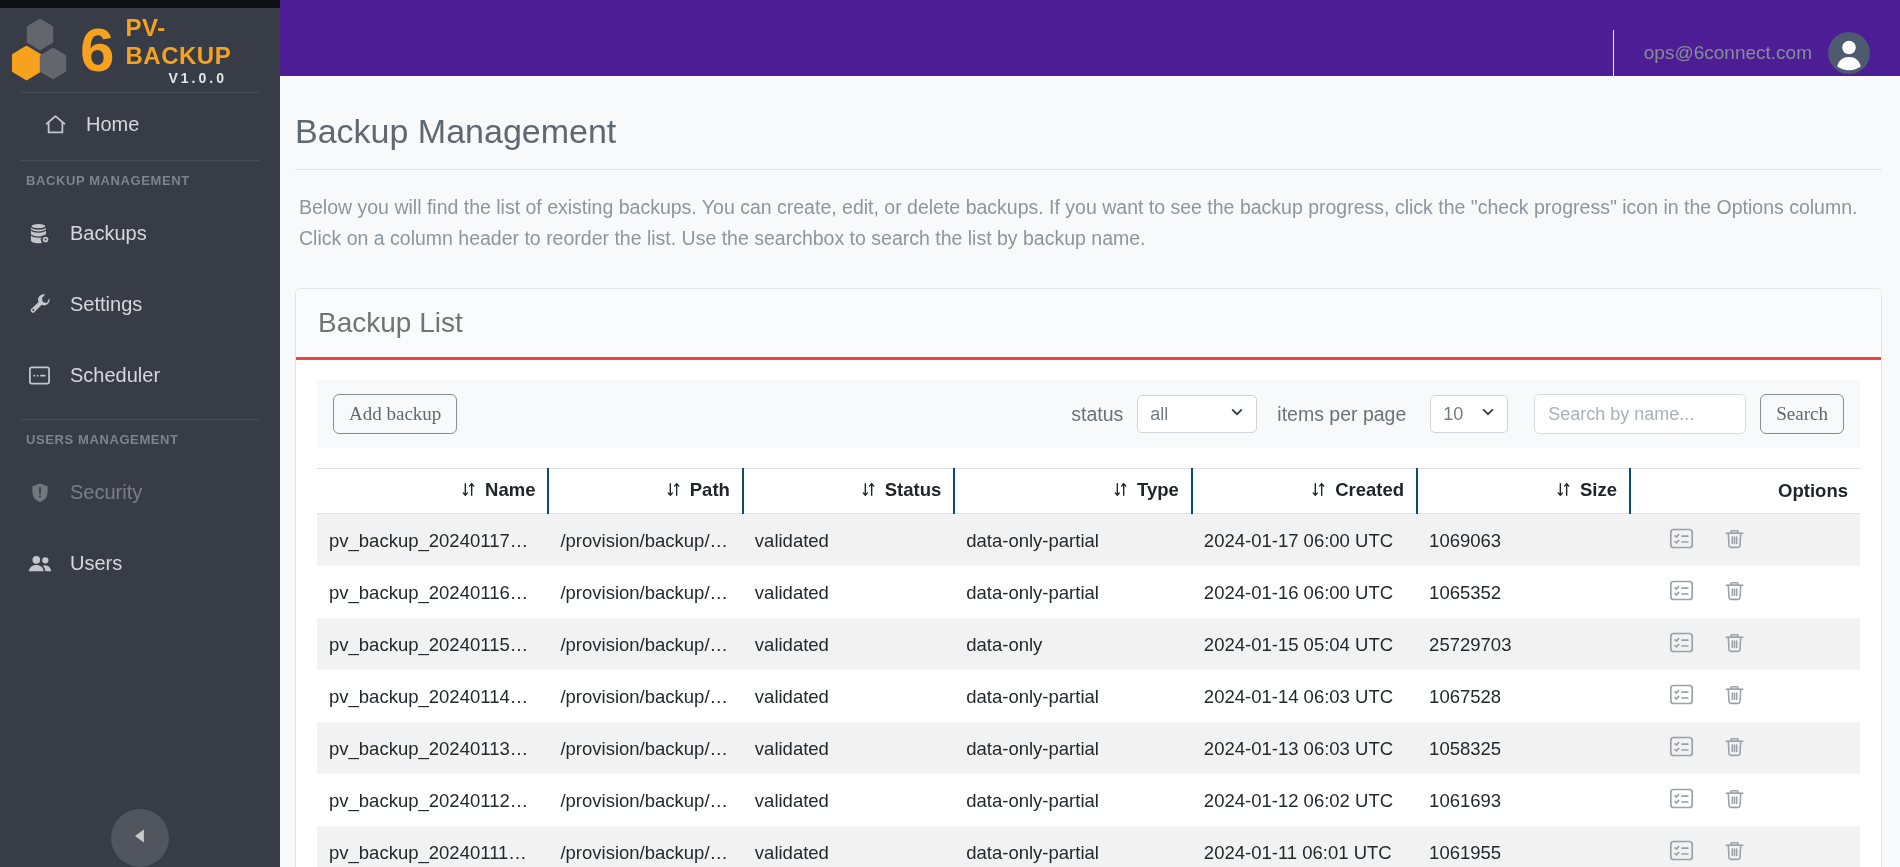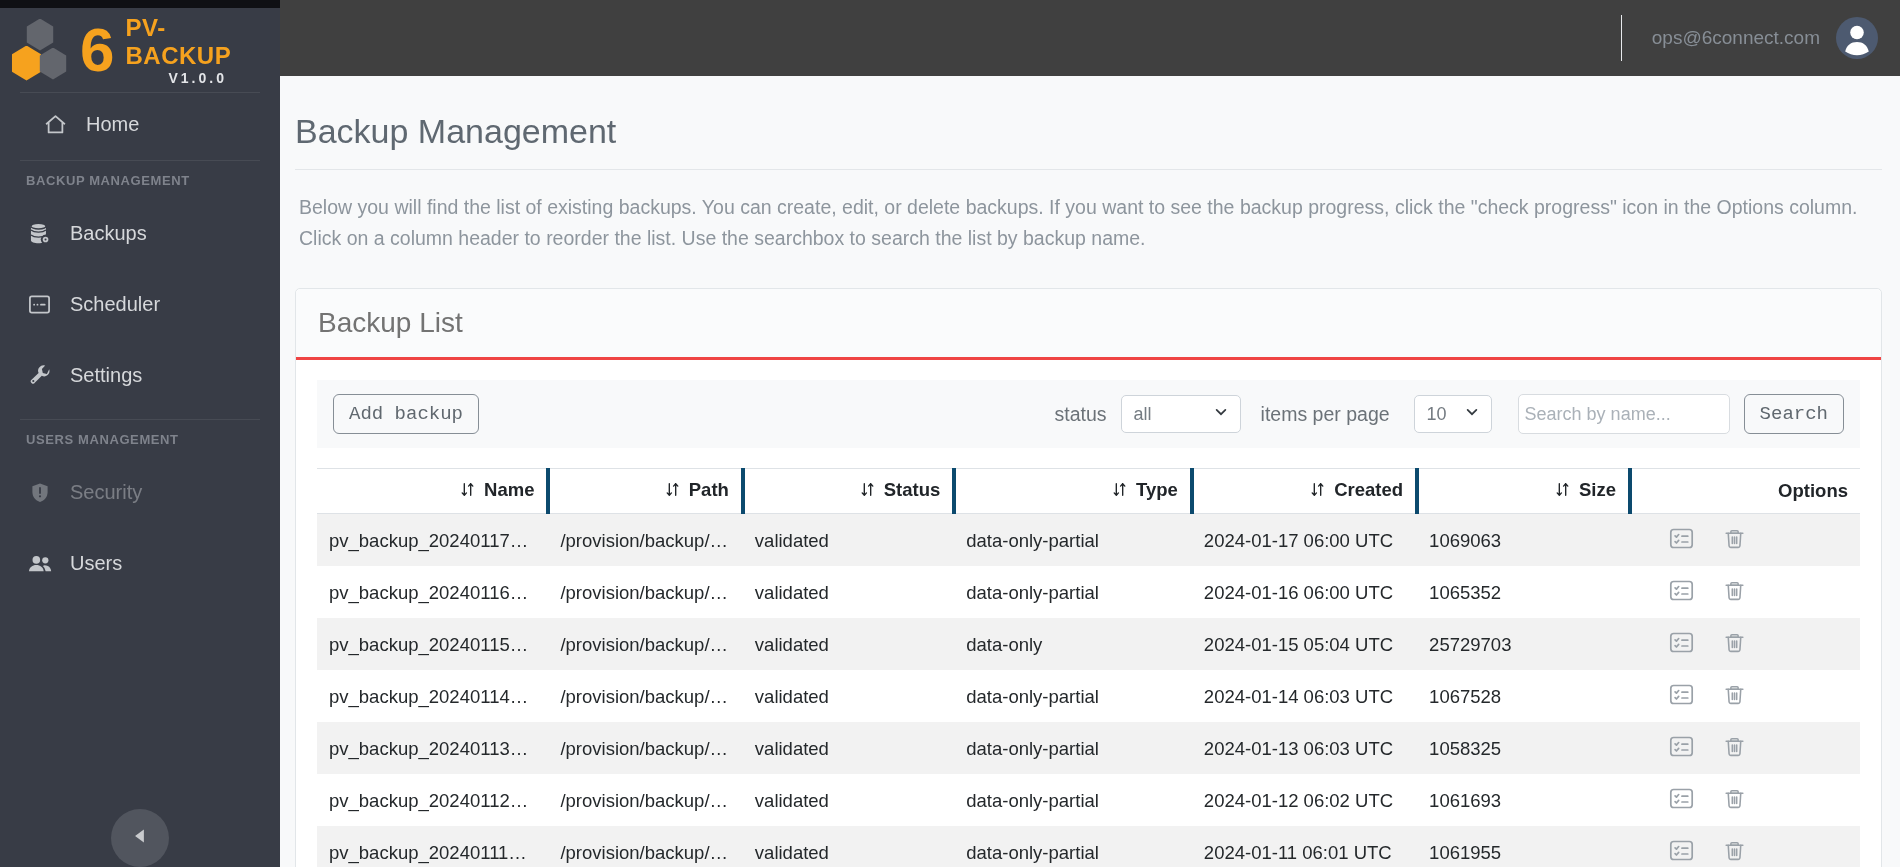--- a/index.html
+++ b/index.html
@@ -25,51 +25,51 @@
   .side-nav { flex: 1; display: flex; flex-direction: column; }
   .section-label { color: #7f838c; font-size: 13px; font-weight: 700; letter-spacing: .6px; padding: 12px 26px 10px; }
   .nav-item { display: flex; align-items: center; gap: 17px; padding: 22px 26px; color: #d6d8db; font-size: 20px; cursor: pointer; }
   .nav-item.home { padding: 14px 42px; }
   .nav-item.disabled { opacity: .42; }
   .nav-icon { width: 27px; height: 27px; color: #c3c6ca; display: flex; align-items: center; justify-content: center; flex: none; }
   .collapse-btn { width: 58px; height: 58px; border-radius: 50%; background: #51555e; margin: 15px auto 0; display: flex; align-items: center; justify-content: center; cursor: pointer; flex: none; }
 
   
   .main { flex: 1; display: flex; flex-direction: column; min-width: 0; }
-  .topbar { height: 76px; background: #404040; display: flex; align-items: center; justify-content: flex-end; padding-right: 22px; flex: none; }
+  .topbar { height: 76px; background: #4c1d95; display: flex; align-items: flex-end; justify-content: flex-end; padding-right: 30px; flex: none; }
   .user-box { display: flex; align-items: center; gap: 16px; border-left: 1px solid #e8eaed; padding-left: 30px; height: 46px; }
   .user-email { color: #878e96; font-size: 19px; }
   .avatar { width: 42px; height: 42px; flex: none; cursor: pointer; }
 
   .page { padding: 0 18px 0 15px; }
   .page-title { color: #5f6871; font-size: 34px; font-weight: 400; margin: 36px 0 18px; }
   .title-divider { border: 0; border-top: 1px solid #e3e6e9; margin: 0 0 22px; }
   .page-desc { color: #8d959d; font-size: 19.5px; line-height: 31px; margin: 0 4px 34px; max-width: 1582px; }
 
   .card { background: #fff; border: 1px solid #e2e6e9; border-radius: 5px; }
   .card-header { padding: 18px 22px; background: #fafbfc; border-bottom: 3px solid #ef4444; color: #737373; font-size: 28px; border-radius: 5px 5px 0 0; }
   .card-body { padding: 20px 21px; }
 
   .toolbar { background: #f8f9fa; padding: 14px 16px; display: flex; align-items: center; }
-  .btn-outline { background: transparent; border: 1px solid #868e96; color: #60686f; font-size: 19px; padding: 0 15px; height: 40px; border-radius: 6px; cursor: pointer; font-family: Liberation Mono, monospace; }
+  .btn-outline { background: transparent; border: 1px solid #868e96; color: #60686f; font-size: 19px; padding: 0 15px; height: 40px; border-radius: 6px; cursor: pointer; font-family: Liberation Serif, serif; }
   .toolbar-right { margin-left: auto; display: flex; align-items: center; }
   .ctl-label { color: #6b7278; font-size: 19.5px; }
   .lbl-status { margin-right: 14px; }
   .lbl-ipp { margin: 0 24px 0 20px; }
   .select { background: #fff; border: 1px solid #ced4da; border-radius: 5px; height: 38px; display: inline-flex; align-items: center; justify-content: space-between; padding: 0 12px; cursor: pointer; }
   .sel-value { color: #747b82; font-size: 18px; }
   .sel-status { width: 120px; }
   .sel-ipp { width: 78px; }
-  .search-input { width: 212px; height: 40px; border: 1px solid #d8dce0; border-radius: 5px; padding: 0 6px; font-size: 18px; color: #495057; background: #fff; font-family: inherit; margin: 0 14px 0 26px; }
+  .search-input { width: 212px; height: 40px; border: 1px solid #d8dce0; border-radius: 5px; padding: 0 13px; font-size: 18px; color: #495057; background: #fff; font-family: inherit; margin: 0 14px 0 26px; }
   .search-input::placeholder { color: #aab1b8; }
 
   .table-wrap { margin-top: 20px; }
   table { width: 100%; border-collapse: collapse; table-layout: fixed; }
   th { font-size: 18.5px; color: #212529; text-align: right; padding: 10px 12px; border-top: 1px solid #dee2e6; border-bottom: 1px solid #dee2e6; font-weight: 700; white-space: nowrap; cursor: pointer; }
-  th + th { border-left: 4px solid #0c4a6e; }
+  th + th { border-left: 2px solid #0c4a6e; }
   .sort { margin-right: 8px; vertical-align: -2px; display: inline-block; }
   td { font-size: 18.5px; color: #24282b; padding: 11px 12px; line-height: 23px; white-space: nowrap; overflow: hidden; text-overflow: ellipsis; }
   tbody tr:nth-child(odd) { background: #f2f2f2; }
   .opt-icons { display: flex; align-items: center; gap: 27px; margin-left: 26px; }
   .icon-btn { background: none; border: 0; padding: 0; color: #9aa1a8; cursor: pointer; display: flex; }
 </style>
 </head>
 <body>
 
 <aside class="sidebar">
@@ -107,35 +107,35 @@
             <path d="M3.8 8.6c1.6 1.4 4.1 2.1 7.2 2.1s5.6-.7 7.2-2.1M3.8 13.4c1.6 1.4 4.1 2.1 7.2 2.1s5.6-.7 7.2-2.1" fill="none" stroke="#383c46" stroke-width="1.3"></path>
             <circle cx="17.8" cy="17.8" r="4.6" fill="#383c46"></circle>
             <circle cx="17.8" cy="17.8" r="2.7" fill="currentColor"></circle>
             <circle cx="17.8" cy="17.8" r="1" fill="#383c46"></circle>
           </svg>
         </span>
         <span>Backups</span>
       </div>
       <div class="nav-item">
         <span class="nav-icon">
+          <svg width="24" height="24" viewBox="0 0 24 24" fill="currentColor">
+            <path d="M21.2 5.2a5.4 5.4 0 0 1-7.4 6.6L7 18.6a2.3 2.3 0 1 1-3.2-3.2L10.6 9A5.4 5.4 0 0 1 17.2 1.6L13.9 4.9l.9 4.1 4.1.9z"></path>
+            <circle cx="5.3" cy="17" r="1.1" fill="#383c46"></circle>
+          </svg>
+        </span>
+        <span>Settings</span>
+      </div>
+      <div class="nav-item">
+        <span class="nav-icon">
           <svg width="25" height="25" viewBox="0 0 24 24" fill="none" stroke="currentColor" stroke-width="1.7">
             <rect x="2.8" y="4.2" width="18.4" height="15.6" rx="1.8"></rect>
             <path stroke-linecap="round" d="M6.8 12.2h.1M10 12.2h.1M13.4 12.2h3.6"></path>
           </svg>
         </span>
         <span>Scheduler</span>
-      </div>
-      <div class="nav-item">
-        <span class="nav-icon">
-          <svg width="24" height="24" viewBox="0 0 24 24" fill="currentColor">
-            <path d="M21.2 5.2a5.4 5.4 0 0 1-7.4 6.6L7 18.6a2.3 2.3 0 1 1-3.2-3.2L10.6 9A5.4 5.4 0 0 1 17.2 1.6L13.9 4.9l.9 4.1 4.1.9z"></path>
-            <circle cx="5.3" cy="17" r="1.1" fill="#383c46"></circle>
-          </svg>
-        </span>
-        <span>Settings</span>
       </div>
       <div class="side-divider"></div>
       <div class="section-label">USERS MANAGEMENT</div>
       <div class="nav-item disabled">
         <span class="nav-icon">
           <svg width="24" height="24" viewBox="0 0 24 24" fill="currentColor">
             <path d="M12 2.6l7.6 2.7v5.6c0 4.9-3.1 8.4-7.6 10-4.5-1.6-7.6-5.1-7.6-10V5.3z"></path>
             <path d="M12 7v5" stroke="#383c46" stroke-width="1.8" stroke-linecap="round" fill="none"></path>
             <circle cx="12" cy="15.3" r="1.1" fill="#383c46"></circle>
           </svg>

